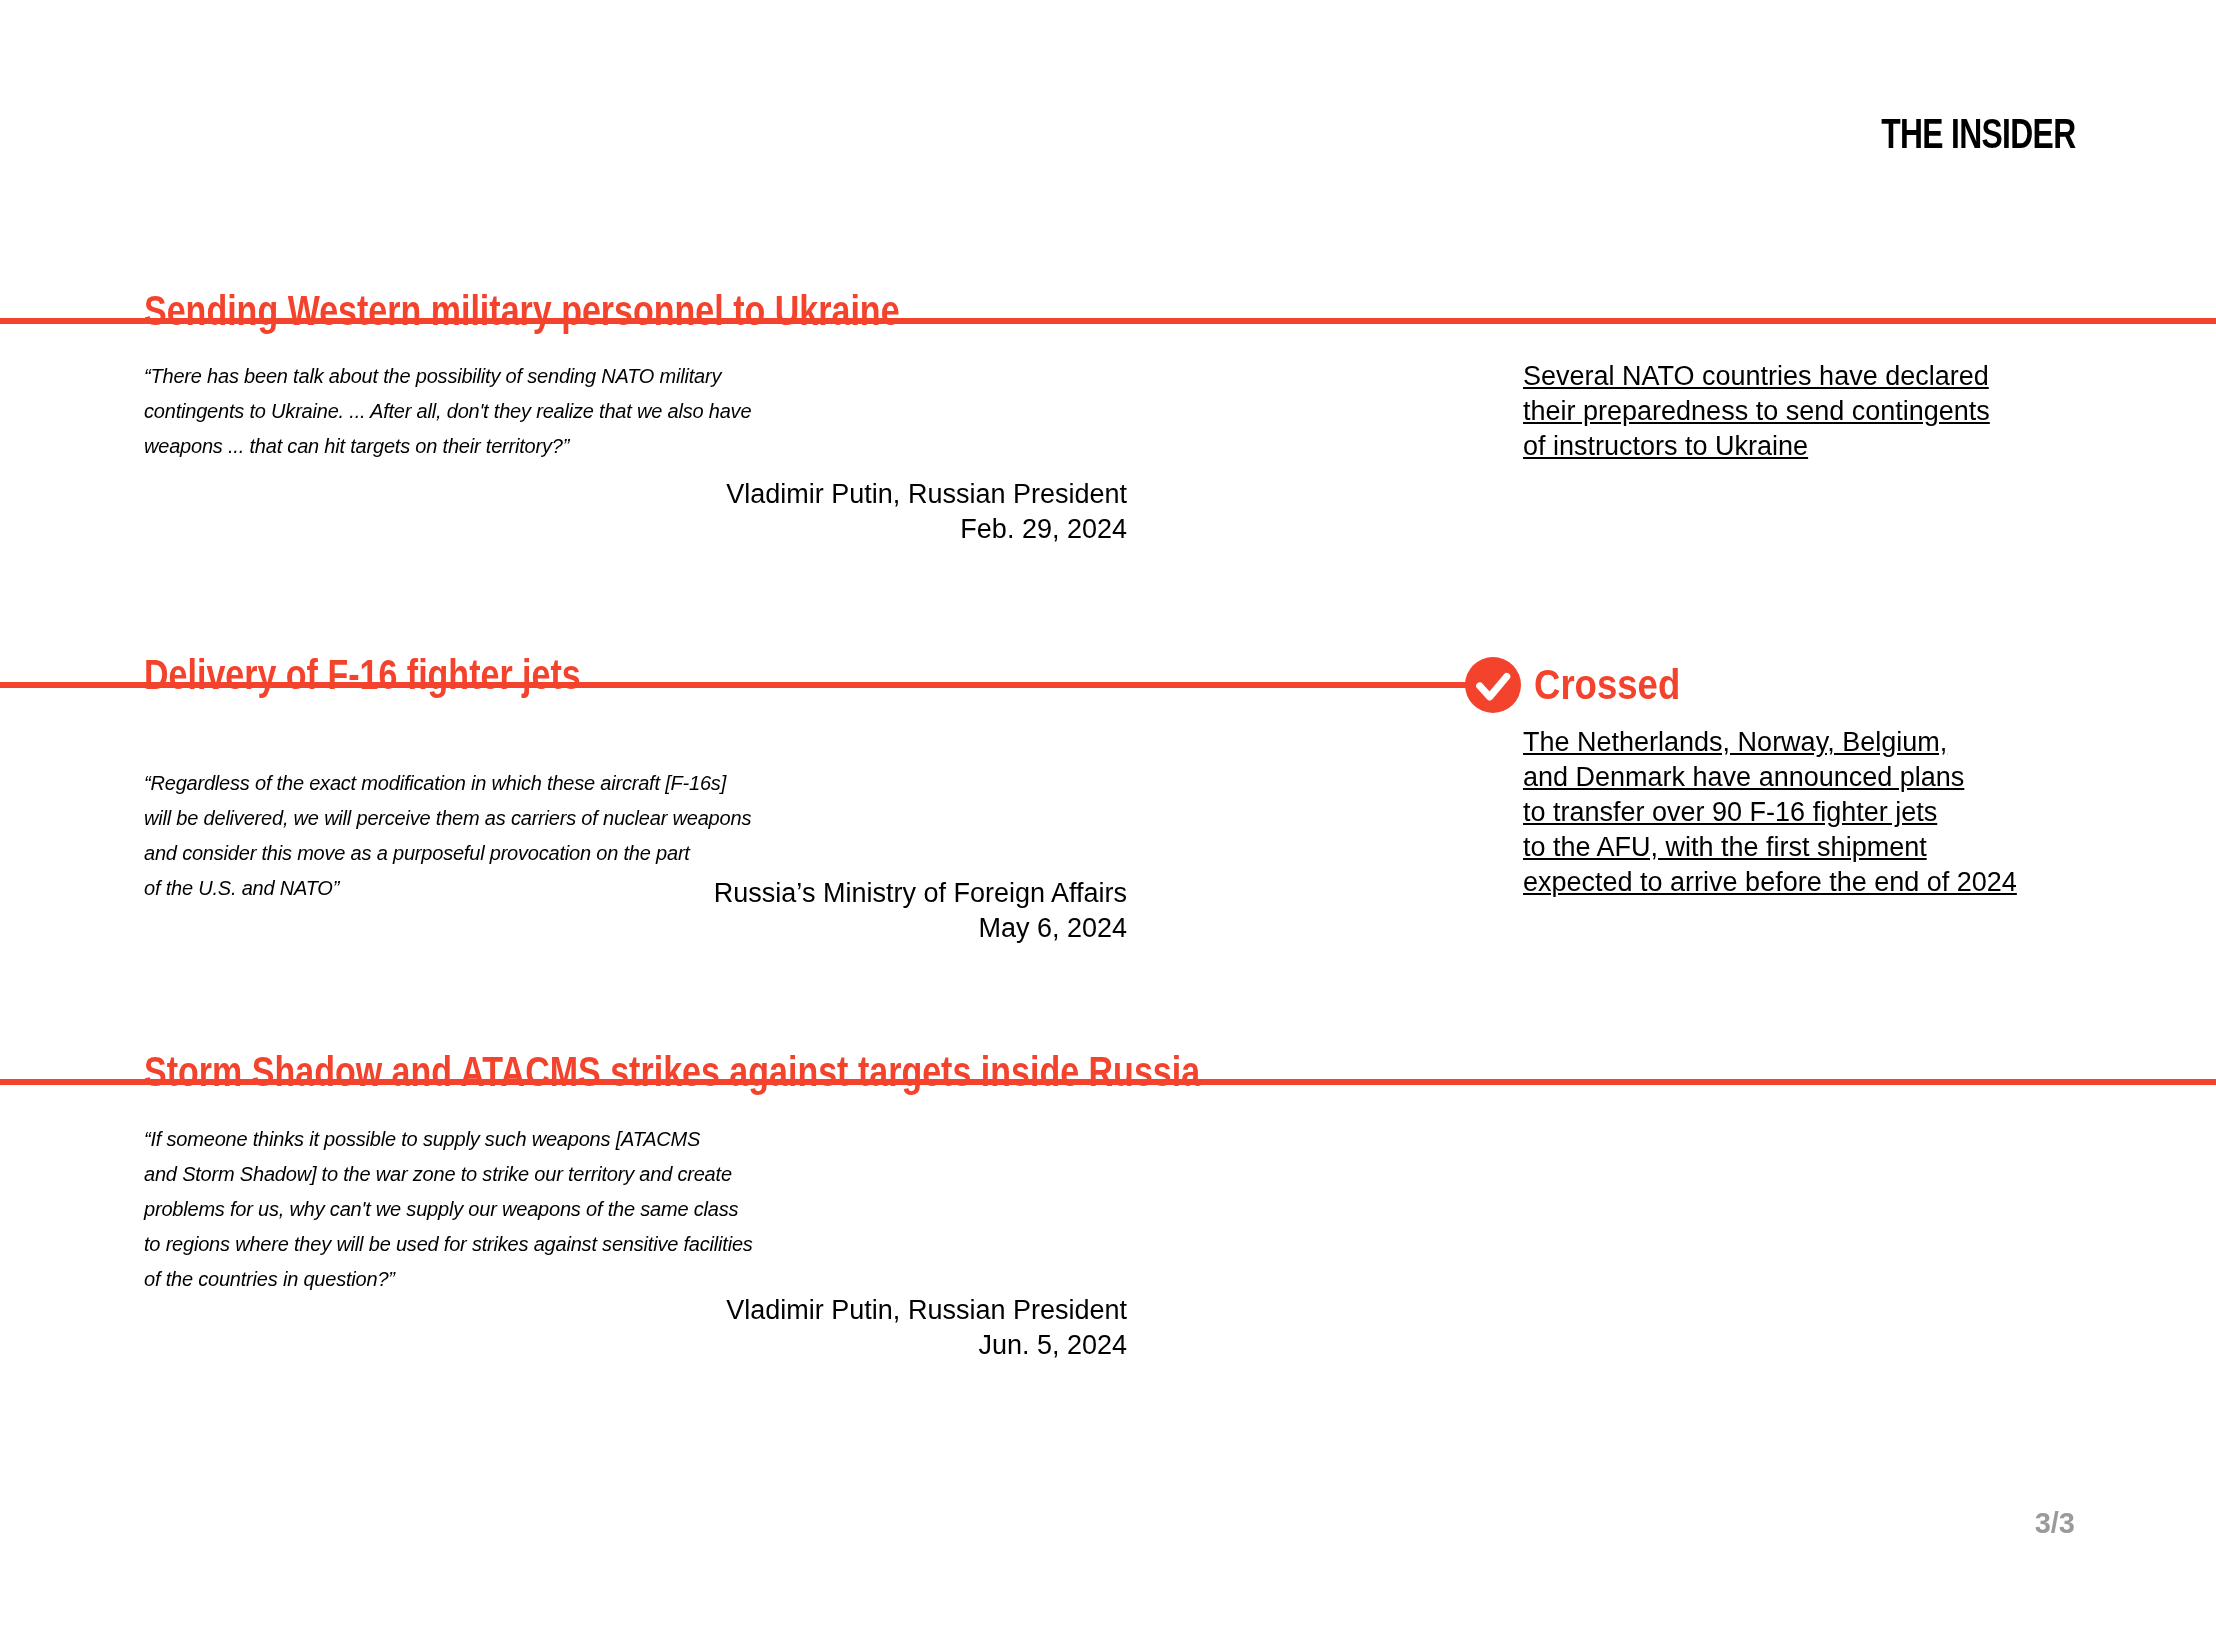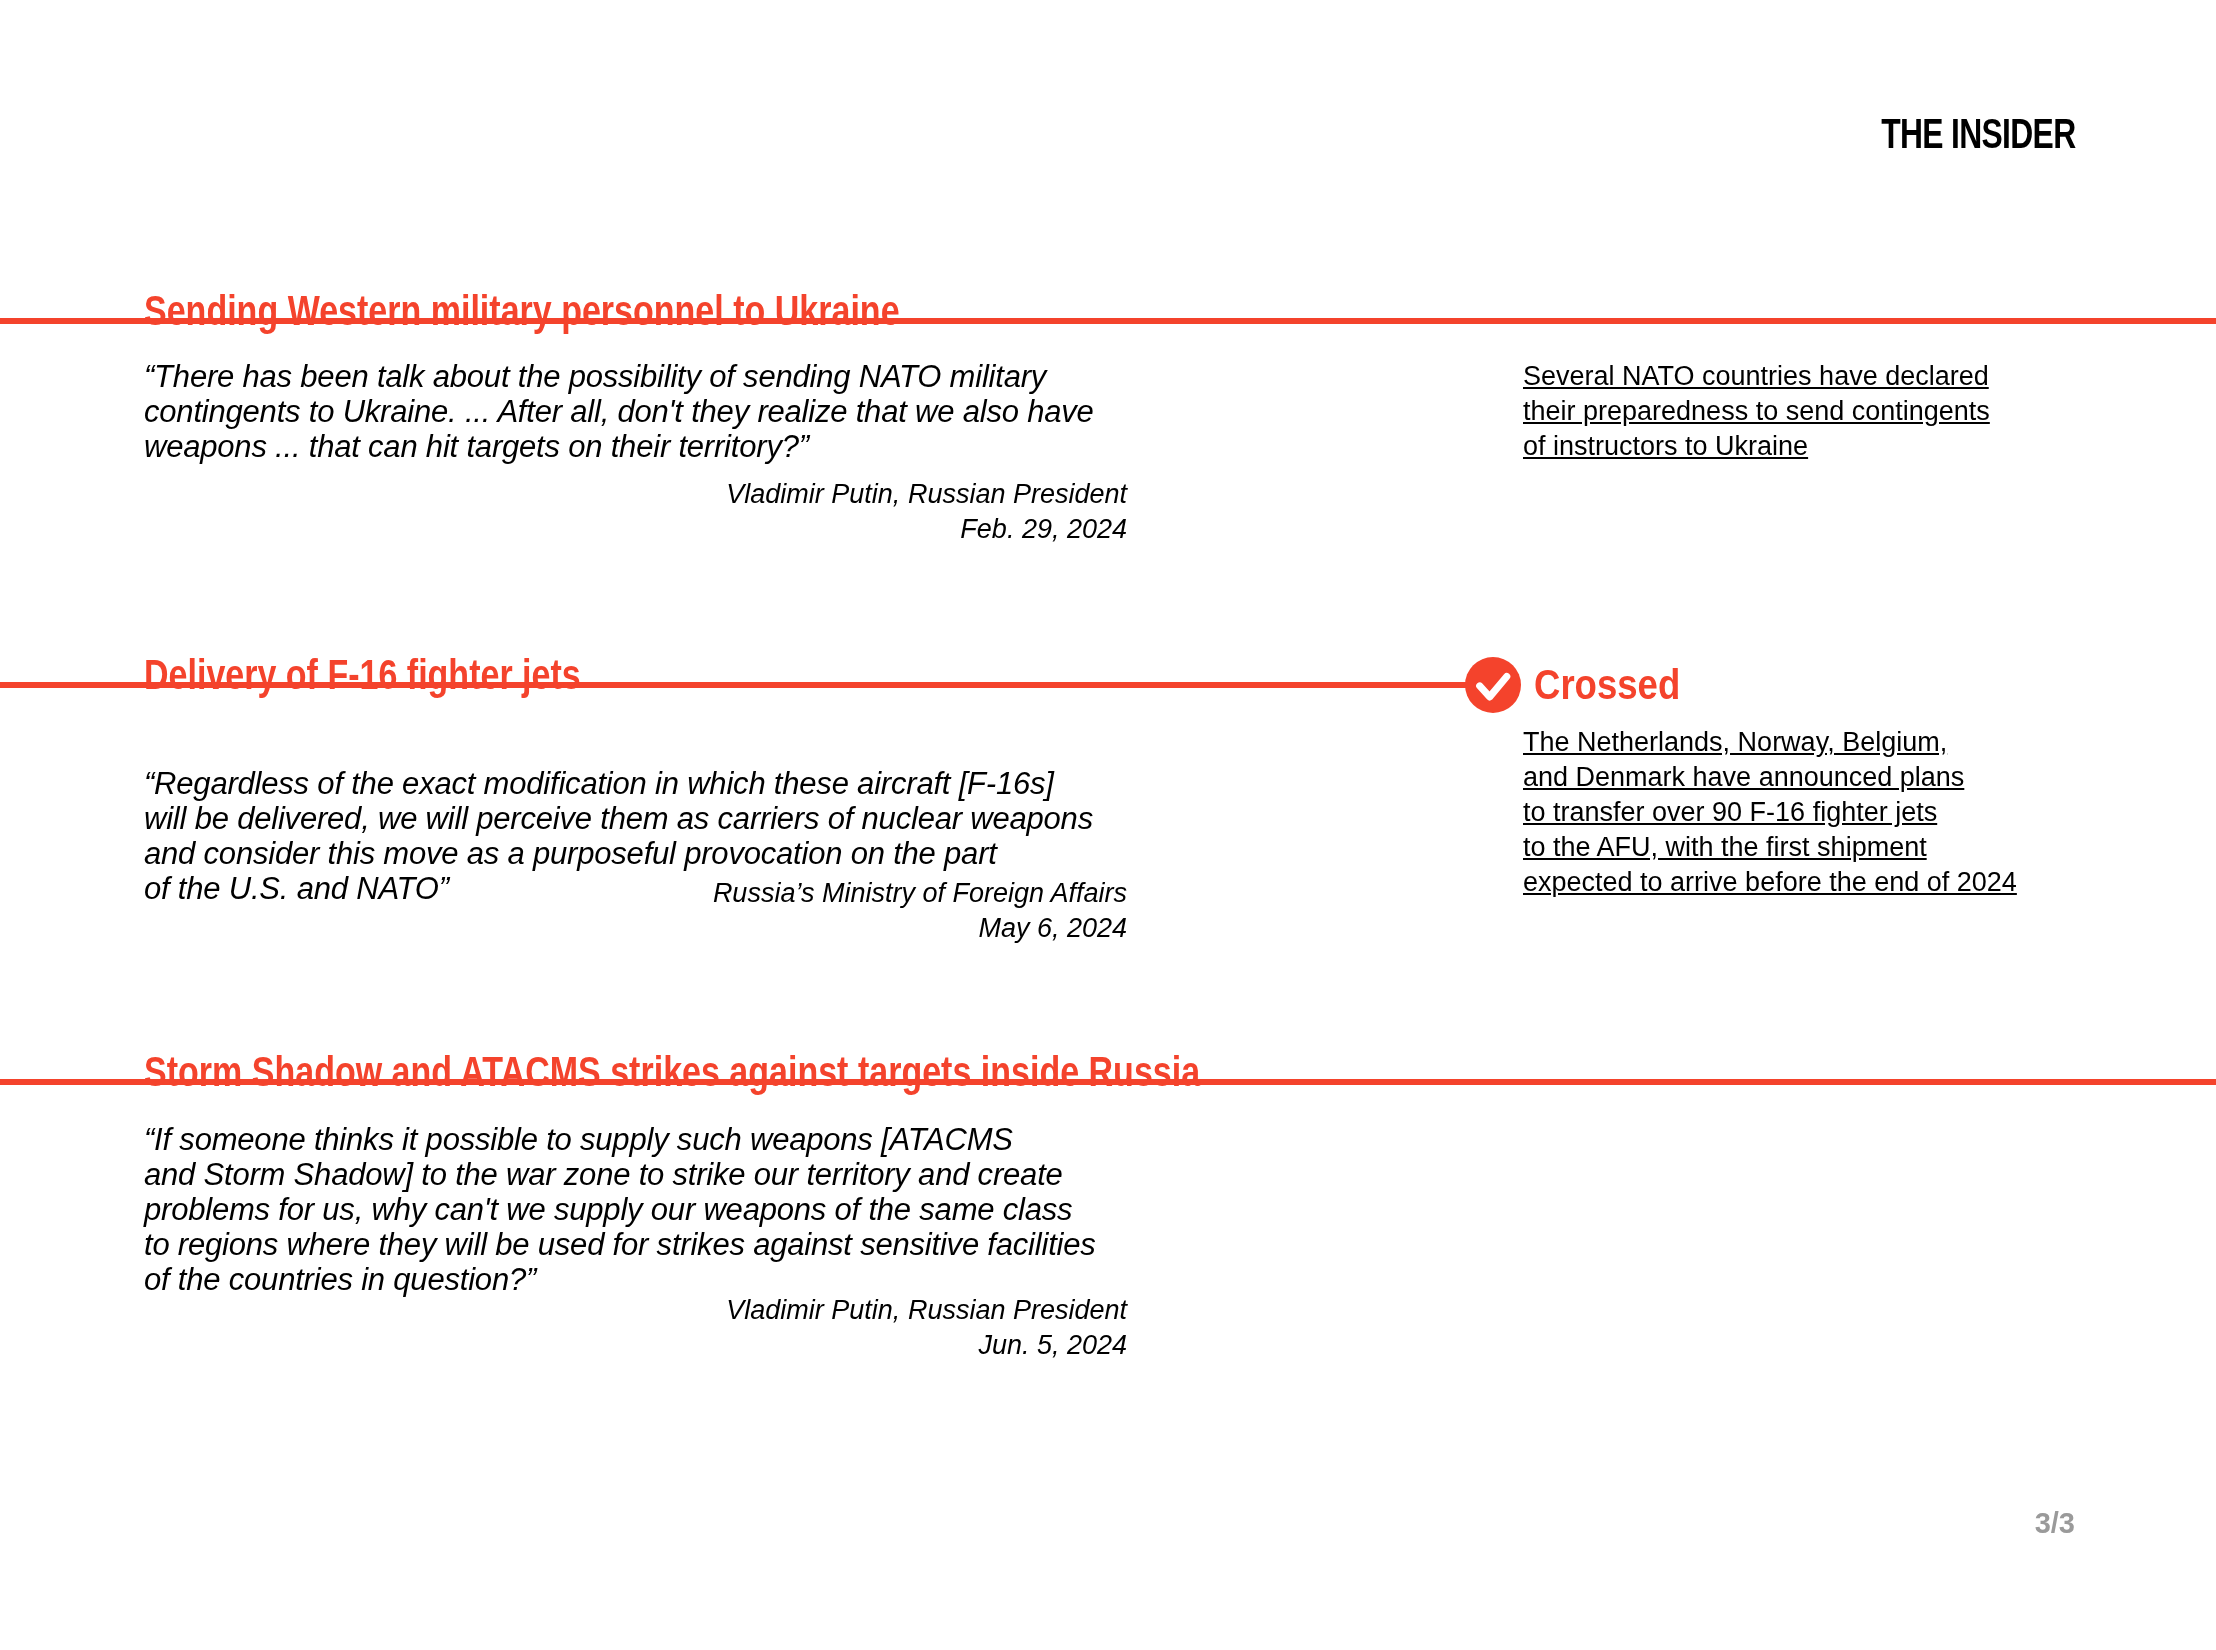--- a/index.html
+++ b/index.html
@@ -53,38 +53,37 @@
   }
   .title-1 { top: 290px; }
   .title-2 { top: 654px; }
   .title-3 { top: 1051px; }
 
   
   .quote {
     position: absolute;
     left: 144px;
     width: 983px;
-    font-size: 31px;
+    font-size: 20px;
     line-height: 35px;
     font-style: italic;
     color: #000000;
     letter-spacing: -0.2px;
     white-space: pre-line;
   }
   .quote-1 { top: 359px; }
   .quote-2 { top: 766px; }
   .quote-3 { top: 1122px; }
 
   .attribution {
     position: absolute;
     left: 144px;
     width: 983px;
     font-size: 27px;
     line-height: 35px;
-    font-style: italic;
     color: #000000;
     text-align: right;
     white-space: pre-line;
   }
   .attr-1 { top: 477px; }
   .attr-2 { top: 876px; }
   .attr-3 { top: 1293px; }
 
   
   .fact {

